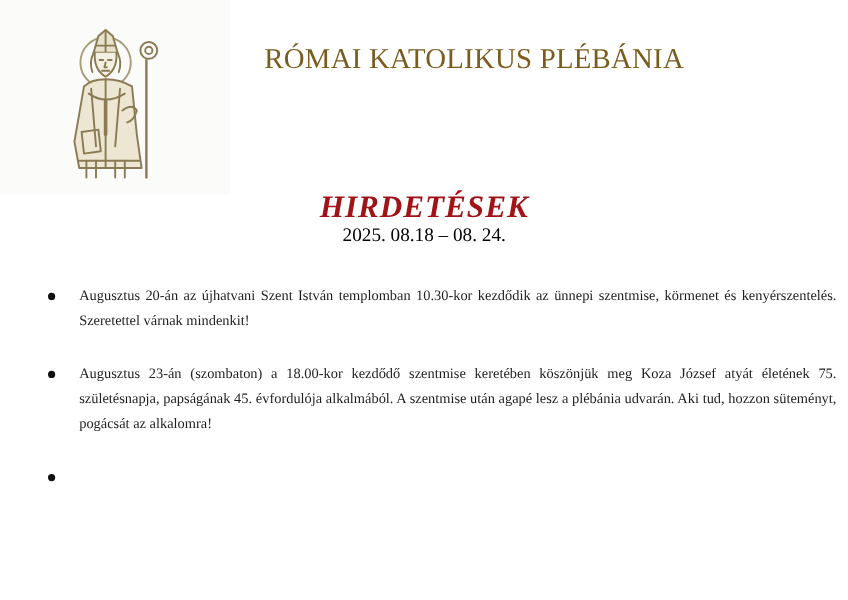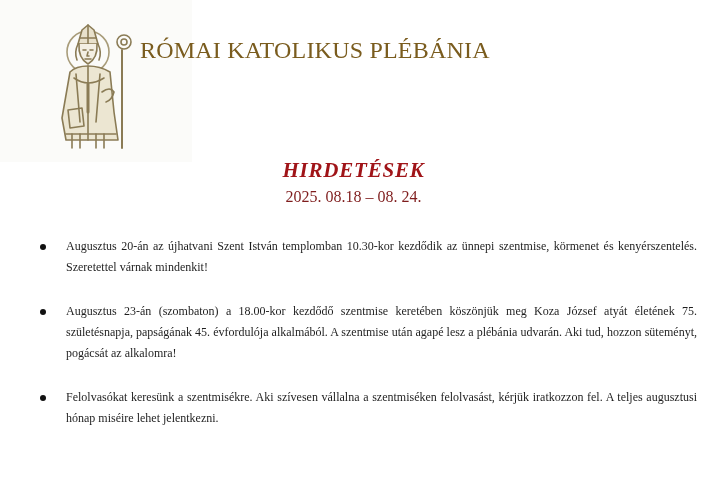--- a/index.html
+++ b/index.html
@@ -28,46 +28,46 @@
       left: 58px;
       top: 22px;
       width: 80px;
       height: 128px;
     }
     .header-title {
       position: absolute;
       left: 140px;
       top: 30px;
       width: 430px;
-      text-align: left;
+      text-align: right;
       color: #7a5c1e;
       font-size: 24px;
       line-height: 40px;
       letter-spacing: 0.2px;
     }
     .section-title {
       position: absolute;
       left: 0;
       width: 707px;
       top: 158px;
       text-align: center;
       color: #a01418;
       font-weight: bold;
       font-style: italic;
-      font-size: 21px;
+      font-size: 26px;
       letter-spacing: 0.8px;
     }
     .date-range {
       position: absolute;
       left: 0;
       width: 707px;
       top: 188px;
       text-align: center;
       font-size: 16px;
-      color: #7f1d1d;
+      color: #000000;
     }
     .announcements {
       position: absolute;
       left: 40px;
       top: 236px;
       width: 657px;
       margin: 0;
       padding: 0;
       list-style: none;
     }
@@ -142,15 +142,14 @@
   <li class="announcement">
     <span class="bullet"></span>
     <span>Augusztus 20-án az újhatvani Szent István templomban 10.30-kor kezdődik az ünnepi szentmise, körmenet és kenyérszentelés. Szeretettel várnak mindenkit!</span>
   </li>
   <li class="announcement">
     <span class="bullet"></span>
     <span>Augusztus 23-án (szombaton) a 18.00-kor kezdődő szentmise keretében köszönjük meg Koza József atyát életének 75. születésnapja, papságának 45. évfordulója alkalmából. A szentmise után agapé lesz a plébánia udvarán. Aki tud, hozzon süteményt, pogácsát az alkalomra!</span>
   </li>
   <li class="announcement">
     <span class="bullet"></span>
-    <span>Felolvasókat keresünk a szentmisékre. Aki szívesen vállalna a szentmiséken felolvasást, kérjük iratkozzon fel. A teljes augusztusi hónap miséire lehet jelentkezni.</span>
   </li>
 </ul>
 
 </body></html>

